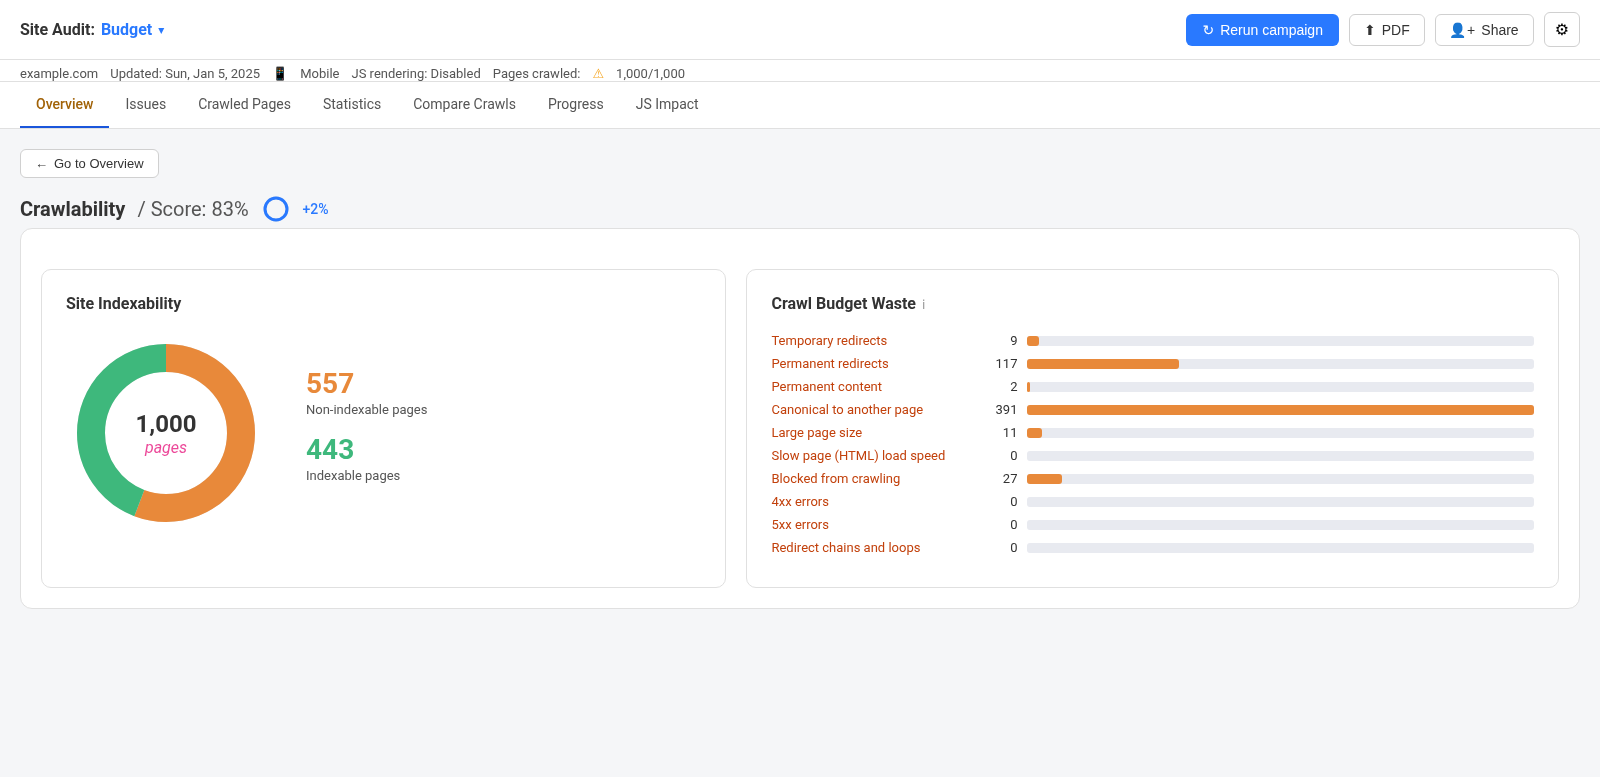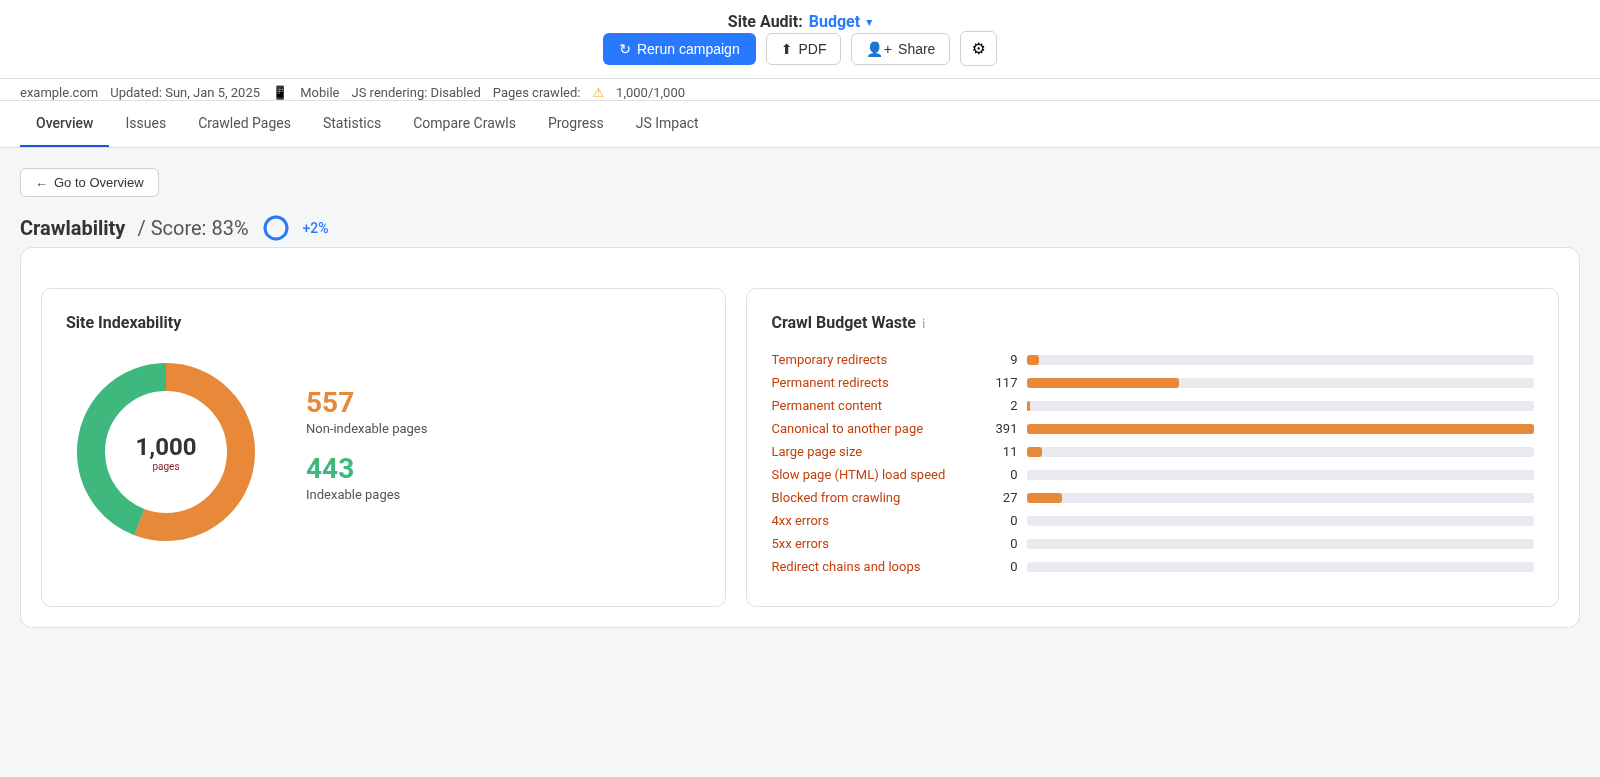--- a/index.html
+++ b/index.html
@@ -1,37 +1,37 @@
 <!DOCTYPE html>
 <html><head>
   <meta charset="utf-8">
   <style>
     * { box-sizing: border-box; margin: 0; padding: 0; }
     body { font-family: -apple-system, BlinkMacSystemFont, 'Segoe UI', Roboto, sans-serif; background: #f5f6f8; color: #333; font-size: 14px; }
 
-    .top-bar { background: #fff; padding: 12px 20px; border-bottom: 1px solid #e0e0e0; display: flex; align-items: center; justify-content: space-between; flex-direction: column; }
+    .top-bar { background: #fff; padding: 12px 20px; border-bottom: 1px solid #e0e0e0; display: flex; align-items: center; justify-content: space-between; }
     .top-bar-left { display: flex; align-items: center; gap: 6px; }
     .site-audit-label { font-weight: 700; font-size: 16px; color: #333; }
     .site-name { font-weight: 700; font-size: 16px; color: #2979ff; cursor: pointer; }
     .chevron-down { font-size: 12px; color: #2979ff; }
     .top-bar-right { display: flex; align-items: center; gap: 10px; }
 
     .rerun-btn { background: #2979ff; color: #fff; border: none; border-radius: 6px; padding: 8px 16px; font-size: 14px; font-weight: 500; cursor: pointer; display: flex; align-items: center; gap: 6px; }
     .rerun-btn .icon { font-size: 14px; }
 
     .action-btn { background: #fff; color: #333; border: 1px solid #d0d0d0; border-radius: 6px; padding: 7px 14px; font-size: 14px; cursor: pointer; display: flex; align-items: center; gap: 6px; }
     .gear-btn { background: #fff; border: 1px solid #d0d0d0; border-radius: 6px; padding: 7px 10px; font-size: 16px; cursor: pointer; }
 
     .sub-bar { background: #fff; padding: 6px 20px 0; border-bottom: 1px solid #e0e0e0; display: flex; align-items: center; gap: 4px; font-size: 13px; color: #555; }
     .sub-bar span { margin-right: 8px; }
     .warning-icon { color: #f5a623; }
 
     .nav-tabs { background: #fff; padding: 0 20px; border-bottom: 1px solid #e0e0e0; display: flex; gap: 0; }
     .nav-tab { padding: 14px 16px; font-size: 14px; color: #555; cursor: pointer; border-bottom: 2px solid transparent; text-decoration: none; }
-    .nav-tab.active { color: #404040; border-bottom: 2px solid #1a56db; font-weight: 500; }
+    .nav-tab.active { color: #a16207; border-bottom: 2px solid #1a56db; font-weight: 500; }
 
     .main-content { padding: 20px; }
 
     .go-to-overview-btn { display: inline-flex; align-items: center; gap: 6px; padding: 6px 14px; border: 1px solid #d0d0d0; border-radius: 6px; background: #fff; font-size: 13px; color: #333; cursor: pointer; margin-bottom: 16px; }
 
     .page-title { font-size: 20px; font-weight: 700; margin-bottom: 4px; display: flex; align-items: center; gap: 12px; }
     .score-text { font-weight: 400; color: #555; }
     .score-change { color: #2979ff; font-size: 14px; font-weight: 500; }
 
     .cards-row { display: flex; gap: 20px; margin-top: 20px; }
@@ -39,21 +39,21 @@
     .card-left { flex: 1; }
     .card-right { flex: 1.2; }
 
     .card-title { font-size: 16px; font-weight: 700; margin-bottom: 20px; }
 
     .indexability-inner { display: flex; align-items: center; gap: 40px; }
     .donut-wrapper { position: relative; width: 200px; height: 200px; flex-shrink: 0; }
     .donut-wrapper svg { width: 200px; height: 200px; }
     .donut-center { position: absolute; top: 50%; left: 50%; transform: translate(-50%, -50%); text-align: center; }
     .donut-number { font-size: 24px; font-weight: 700; color: #333; }
-    .donut-label { font-size: 10px; color: #7f1d1d; }
+    .donut-label { font-size: 16px; color: #ec4899; font-style: italic; }
 
     .stat-item { margin-bottom: 16px; }
     .stat-number { font-size: 28px; font-weight: 700; }
     .stat-number.orange { color: #e8893a; }
     .stat-number.green { color: #3eb87c; }
     .stat-desc { font-size: 13px; color: #555; margin-top: 2px; }
 
     .crawl-budget-info { display: flex; align-items: center; gap: 6px; margin-bottom: 20px; }
     .info-icon { color: #999; font-size: 13px; cursor: pointer; }
 

